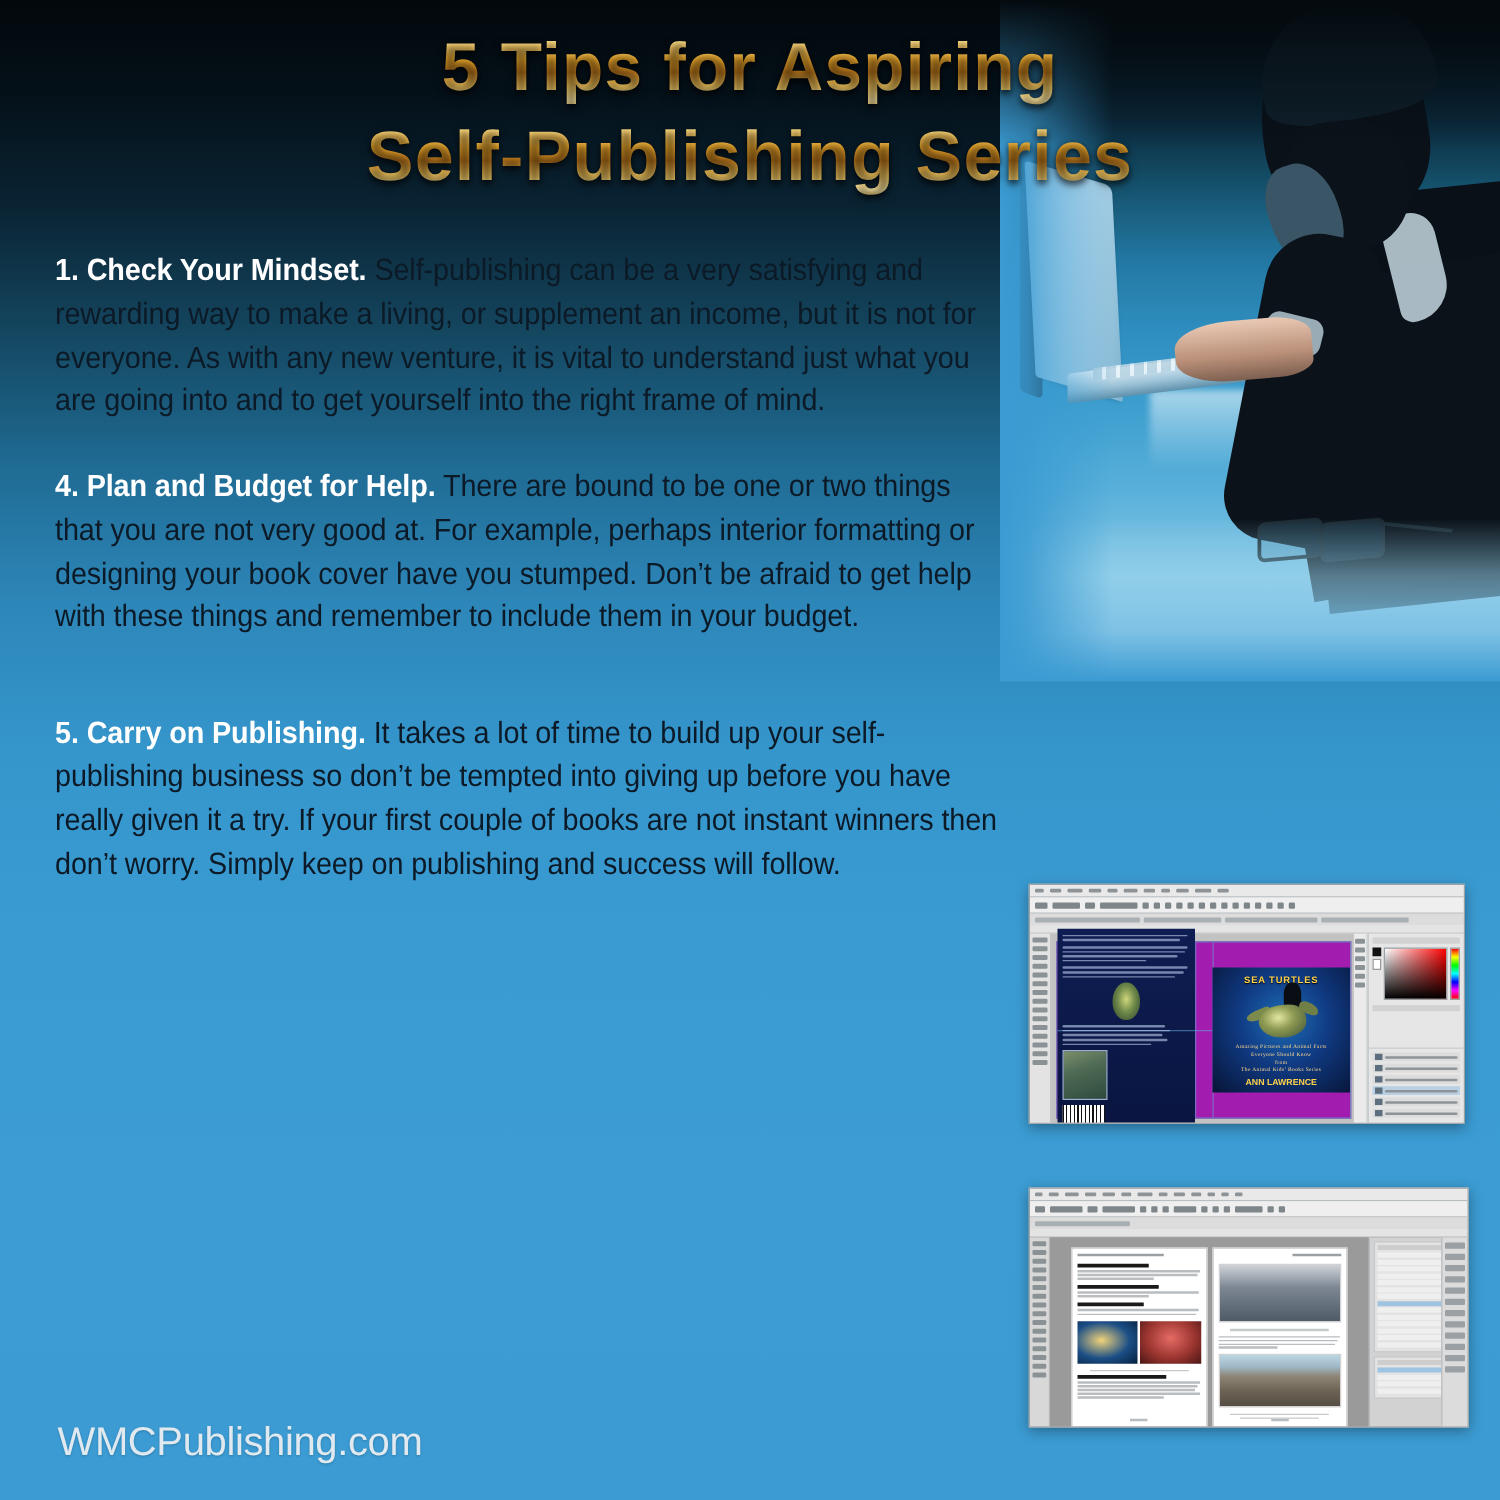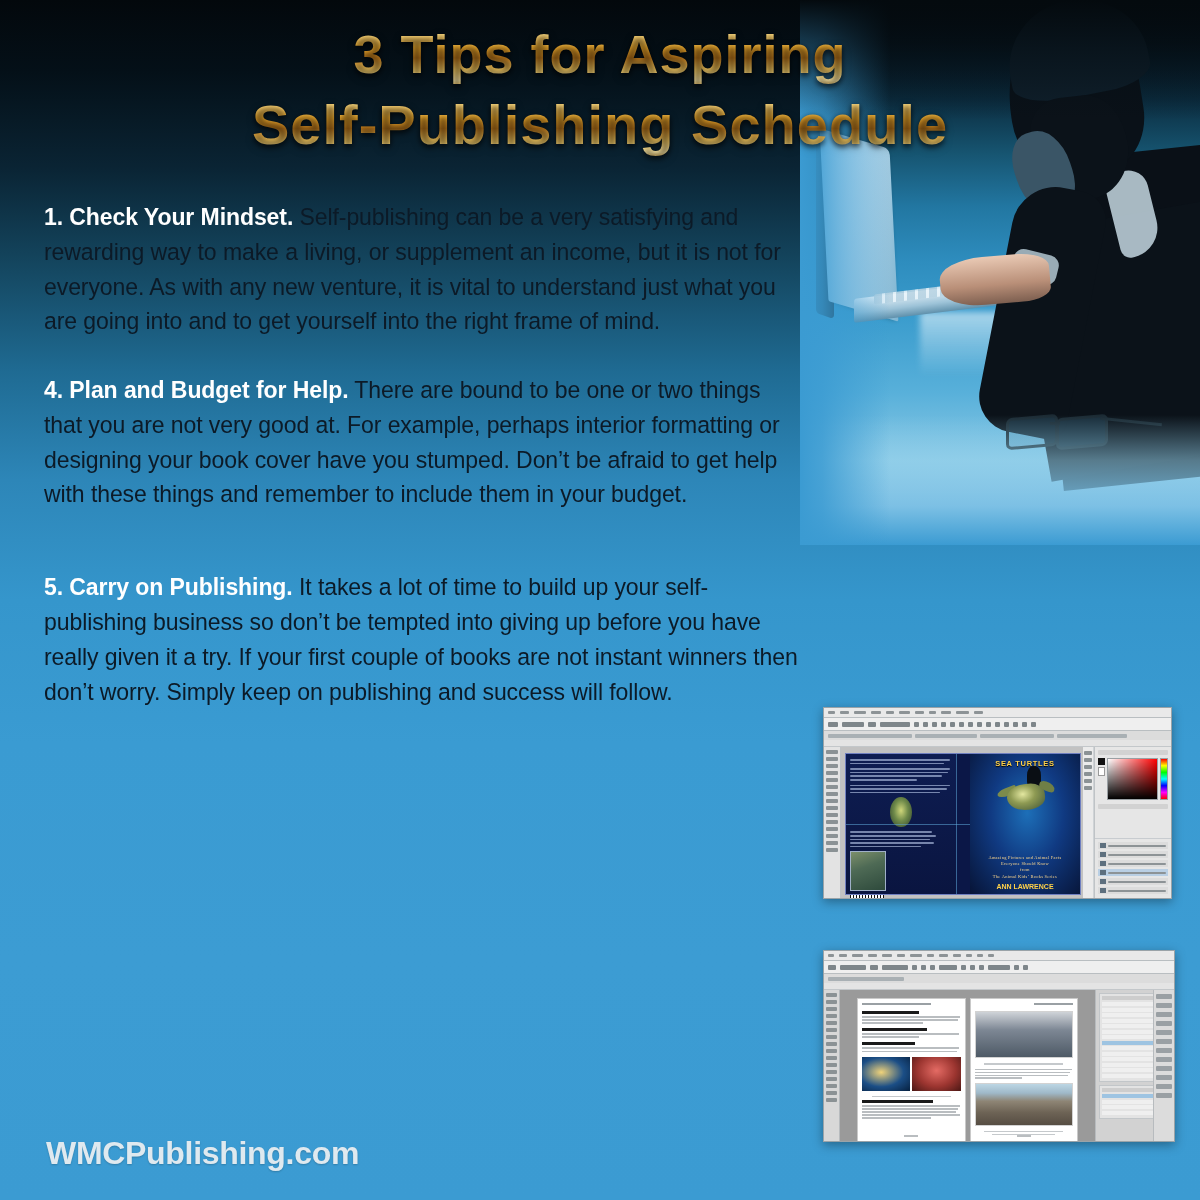--- a/index.html
+++ b/index.html
@@ -214,21 +214,21 @@
   .tabrow{height:9px;background:#dcdcdc;display:flex;gap:3px;padding:0 4px;align-items:center;}
   .tabrow i{display:block;height:4px;background:#a9b0b4;border-radius:1px;}
   .rulerrow{height:6px;background:#e4e4e4;border-bottom:1px solid #c3c7ca;}
 
   .ps-body{position:relative;height:152px;background:#c9c9c9;display:flex;}
   .ps-tools{width:12px;background:#e3e3e3;border-right:1px solid #bfc3c6;
     display:flex;flex-direction:column;gap:3px;padding:3px 2px;}
   .ps-tools i{display:block;height:4px;background:#8b9295;border-radius:1px;}
   .ps-canvas{flex:1;position:relative;background:#c2c2c2;padding:6px 4px;}
   .cover-wrap{position:relative;width:100%;height:100%;
-    background:#fde047;border:1px solid #6f7fc0;display:flex;}
+    background:#a21caf;border:1px solid #6f7fc0;display:flex;align-items:center;}
   .guide-v{position:absolute;top:0;bottom:0;width:1px;background:#5fa8d8;opacity:.55;}
   .guide-h{position:absolute;left:0;right:0;height:1px;background:#5fa8d8;opacity:.55;}
   .back-cover{width:47%;padding:5px 4px;box-sizing:border-box;
     background:linear-gradient(180deg,#0e1d52 0%,#0a1540 100%);}
   .spine{width:6%;background:#0b1747;}
   .front-cover{width:47%;position:relative;
     background:radial-gradient(ellipse at 52% 42%,#1d6fb8 0%,#103a82 45%,#071436 100%);
     display:flex;flex-direction:column;align-items:center;padding-top:5px;box-sizing:border-box;}
   .bc-line{height:1.6px;background:#cfe0ff;opacity:.55;margin-bottom:2px;border-radius:1px;}
   .bc-para{margin-bottom:4px;}
@@ -304,21 +304,21 @@
   .id-pan .ph{height:4px;background:#cdcdcd;margin-bottom:2px;}
   .id-row{height:4px;background:#efefef;margin-bottom:1.5px;}
   .id-row.sel{background:#9ec4e2;}
   .id-rail{position:absolute;right:0;top:0;bottom:0;width:16px;background:#dcdcdc;border-left:1px solid #b7bbbe;
     display:flex;flex-direction:column;gap:4px;padding:4px 2px;}
   .id-rail i{display:block;height:5px;background:#9aa0a4;border-radius:1px;}
 
   
   .footer{
     position:absolute;left:46px;bottom:28px;z-index:6;
-    font-size:32px;font-weight:700;color:#dfe9ef;letter-spacing:-0.3px;
+    font-size:32px;font-weight:400;color:#dfe9ef;letter-spacing:-0.3px;
     text-shadow:0 1px 2px rgba(0,0,0,.2);
   }
 </style>
 </head>
 <body>
 
 <div id="poster">
 
   <div class="photo-man">
     <div class="pm-bg"></div>
@@ -340,22 +340,22 @@
     <div class="pm-gl-l"></div>
     <div class="pm-gl-r"></div>
     <div class="pm-gl-bridge"></div>
     <div class="pm-gl-arm"></div>
     <div class="pm-desk"></div>
     <div class="pm-fade-l"></div>
     <div class="pm-fade-t"></div>
   </div>
 
   <div class="headline">
-    <span class="line l1">3 Tips for Aspiring</span>
-    <span class="line l2">Self-Publishing Schedule</span>
+    <span class="line l1">5 Tips for Aspiring</span>
+    <span class="line l2">Self-Publishing Series</span>
   </div>
 
   <div class="tips">
 
     <div class="tip t1">
       <p><span class="lead">1. Check Your Mindset.</span><span> Self-publishing can be a very satisfying and rewarding way to make a living, or supplement an income, but it is not for everyone. As with any new venture, it is vital to understand just what you are going into and to get yourself into the right frame of mind.</span></p>
     </div>
 
 
 

